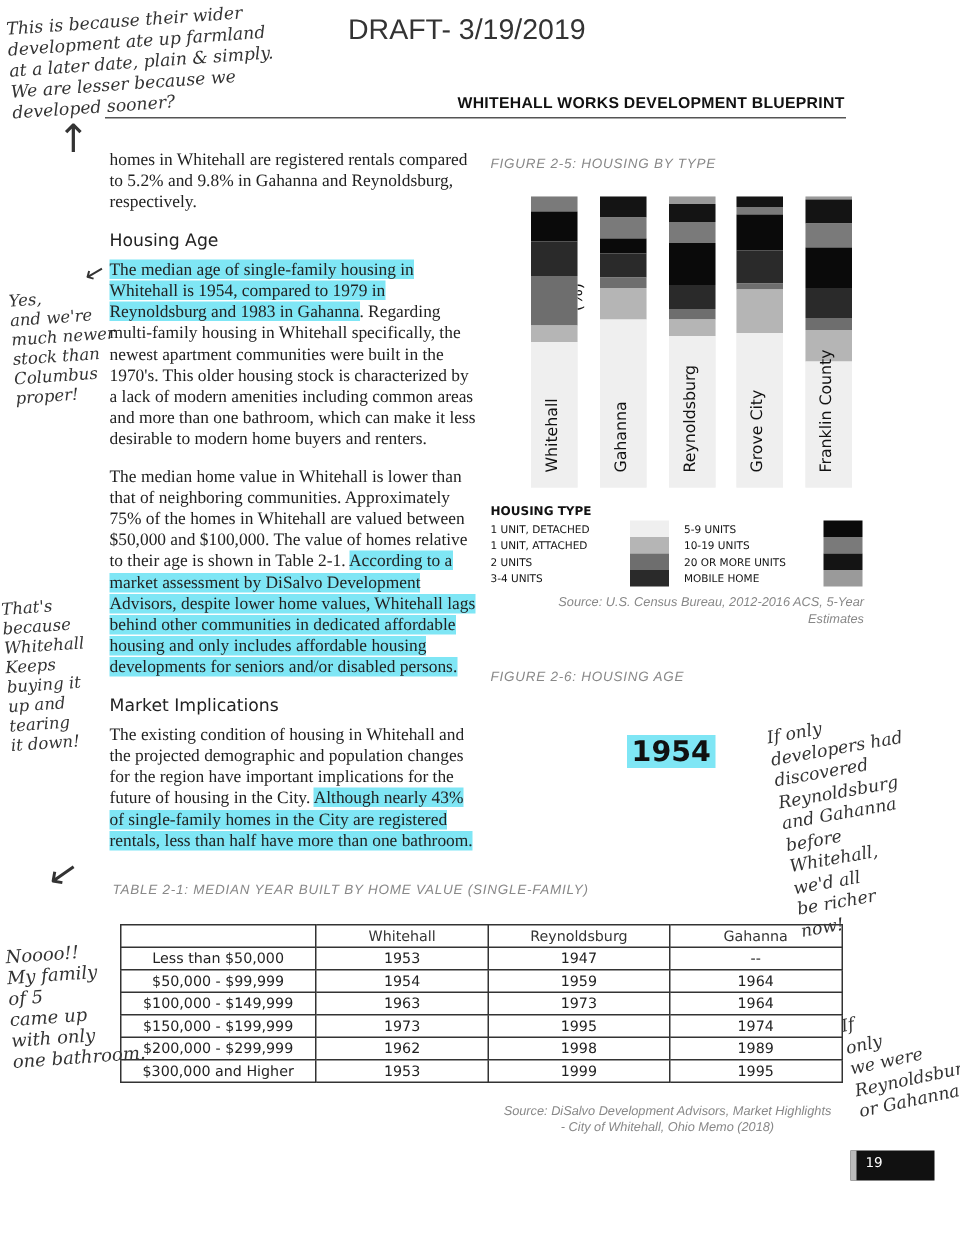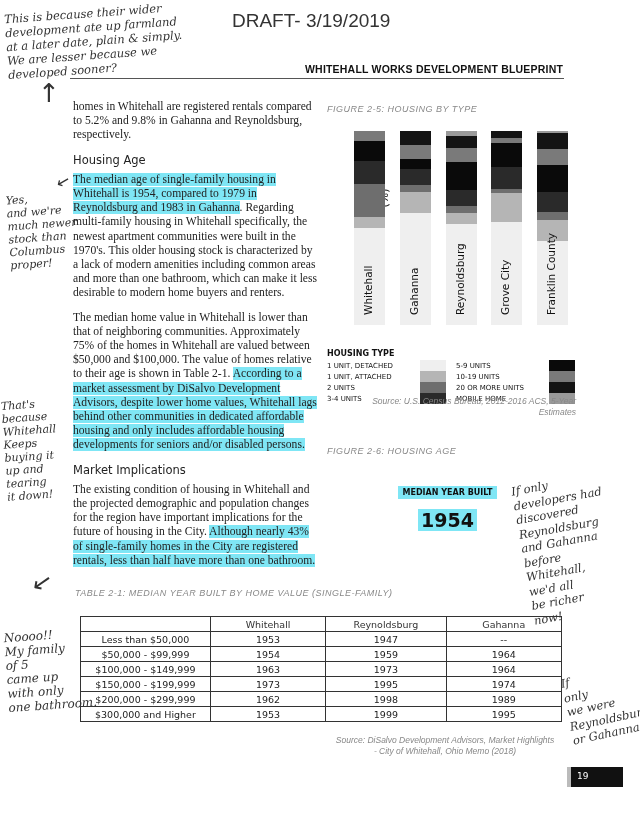--- a/index.html
+++ b/index.html
@@ -12,21 +12,21 @@
     .body-col p { margin-bottom: 10px; }
     .body-col h2 { font-family: "DejaVu Sans", sans-serif; font-size: 11.5px; font-weight: normal; margin: 6px 0 6px 0; color: #222; }
     .hl { background: #7fe6f5; }
     .fig-title { position: absolute; font-family: "Liberation Sans", sans-serif; font-style: italic; font-size: 9px; color: #888; letter-spacing: 0.5px; }
     .chart { position: absolute; left: 336px; top: 125px; width: 240px; height: 200px; }
     .ylabel { position: absolute; left: -18px; top: 60px; transform: rotate(-90deg); transform-origin: center; font-family: "DejaVu Sans", sans-serif; font-size: 11px; color: #111; width: 120px; text-align: center; }
     .bar { position: absolute; top: 6px; width: 31px; height: 194px; background: #f0f0f0; display: flex; flex-direction: column; }
     .bar .seg { width: 100%; }
     .bar .cat { position: absolute; bottom: 10px; left: 8px; transform: rotate(-90deg); transform-origin: left bottom; font-family: "DejaVu Sans", sans-serif; font-size: 10.5px; color: #111; white-space: nowrap; translate: 12px 0; }
     .legend { position: absolute; left: 327px; top: 336px; width: 248px; font-family: "DejaVu Sans", sans-serif; font-size: 7px; color: #111; }
-    .legend-title { font-weight: bold; font-size: 8px; margin-bottom: 2px; margin-top: 13px; }
+    .legend-title { font-weight: bold; font-size: 8px; margin-bottom: 2px; }
     .legend-cols { display: flex; gap: 10px; }
     .legend-col { flex: 1; }
     .legend-row { display: flex; justify-content: space-between; align-items: center; height: 11px; }
     .swatch { width: 26px; height: 11px; }
     .source1 { position: absolute; left: 360px; top: 396px; width: 216px; text-align: right; font-family: "Liberation Sans", sans-serif; font-style: italic; font-size: 8.5px; color: #888; line-height: 11px; }
     .median-box { position: absolute; left: 385px; top: 480px; width: 125px; text-align: center; font-family: "DejaVu Sans", sans-serif; }
     .median-label { display: inline-block; background: #7fe6f5; font-weight: bold; font-size: 8px; padding: 2px 5px; color: #111; }
     .median-year { display: inline-block; background: #7fe6f5; font-weight: bold; font-size: 19px; margin-top: 10px; color: #111; padding: 0 3px; }
     .median-others { margin-top: 12px; font-size: 10.5px; line-height: 14px; color: #222; }
     .median-others span { display: inline-block; background: #7fe6f5; padding: 0 4px; }
@@ -195,21 +195,20 @@
           <span>MOBILE HOME</span>
           <span class="swatch" style="background: rgb(154, 154, 154);"></span>
         </div>
       </div>
   </div>
 </div>
 <div class="source1">Source: U.S. Census Bureau, 2012-2016 ACS, 5-Year Estimates</div>
 
 <div class="fig-title" style="left:327px;top:446px;">FIGURE 2-6:  HOUSING AGE</div>
 <div class="median-box">
-  <div><span class="median-label">MEDIAN YEAR BUILT</span></div>
   <div><span class="median-year">1954</span></div>
 </div>
 
 <div class="fig-title" style="left:75px;top:588px;">TABLE 2-1:  MEDIAN YEAR BUILT BY HOME VALUE (SINGLE-FAMILY)</div>
 <div class="table-wrap">
   <table>
     <thead>
       <tr>
         <th style="width:27%"></th>
         <th style="width:24%">Whitehall</th>

